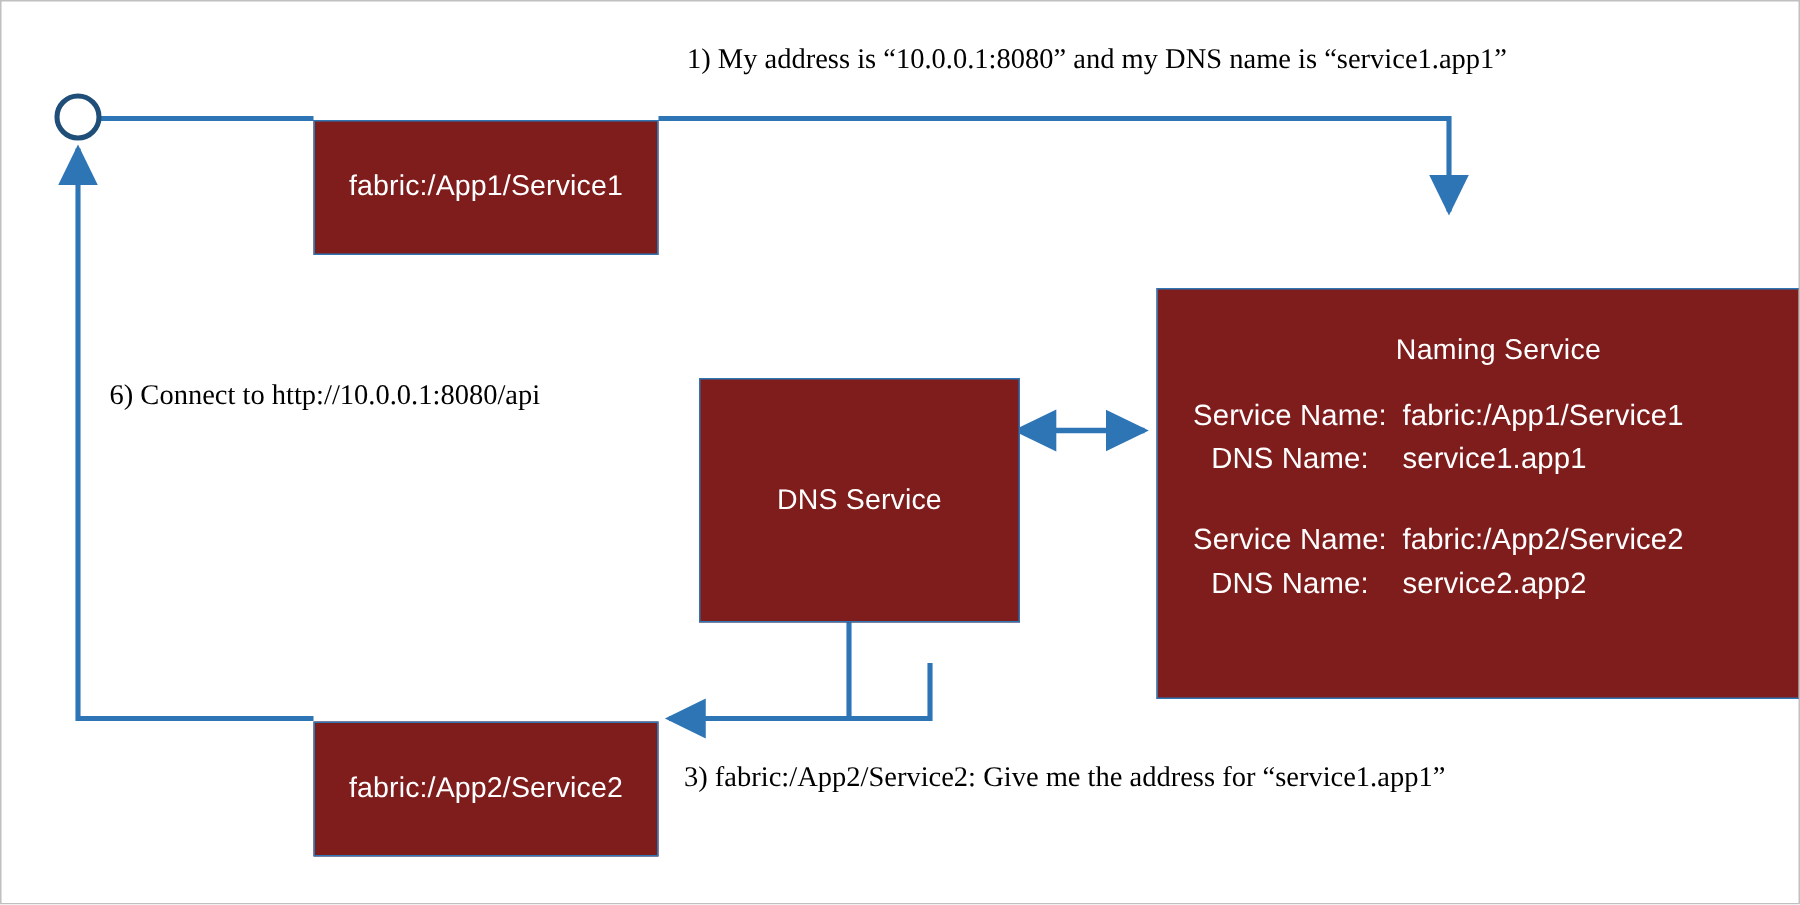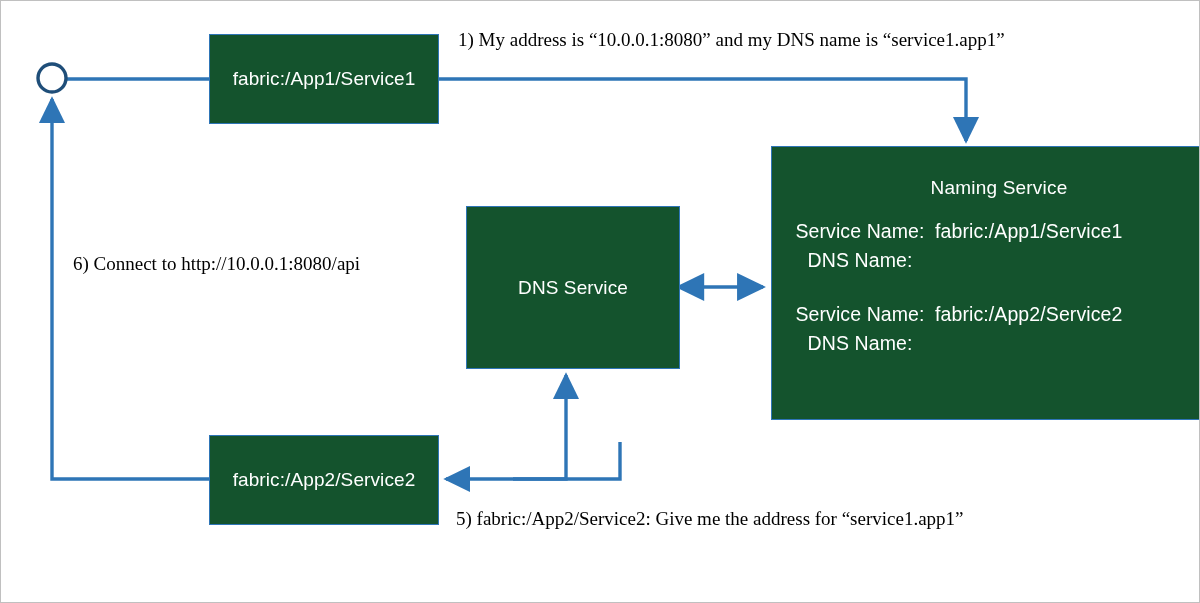--- a/index.html
+++ b/index.html
@@ -19,29 +19,30 @@
   }
   #diagram-svg {
     position: absolute;
     left: 0;
     top: 0;
     width: 1200px;
     height: 603px;
   }
   .node {
     position: absolute;
-    background: #14532d;
+    background: #7f1d1d;
     border: 1.5px solid #2e75b6;
     box-sizing: border-box;
     color: #ffffff;
     display: flex;
     align-items: center;
     justify-content: center;
     font-size: 19px;
     letter-spacing: 0.1px;
+    margin-top: 46px;
   }
   #node-app1 {
     left: 208px; top: 33px; width: 230px; height: 90px;
   }
   #node-app2 {
     left: 208px; top: 434px; width: 230px; height: 90px;
   }
   #node-dns {
     left: 465px; top: 205px; width: 214px; height: 163px;
   }
@@ -140,31 +141,33 @@
     <div class="record" id="record-1">
       <div class="rec-row">
         <span class="rec-label">Service Name:</span>
         <span class="rec-value">fabric:/App1/Service1</span>
       </div>
       <div class="rec-row">
         <span class="rec-label"></span>
       </div>
       <div class="rec-row">
         <span class="rec-label">DNS Name:</span>
+        <span class="rec-value">service1.app1</span>
       </div>
     </div>
 
     <div class="record" id="record-2">
       <div class="rec-row">
         <span class="rec-label">Service Name:</span>
         <span class="rec-value">fabric:/App2/Service2</span>
       </div>
       <div class="rec-row">
         <span class="rec-label">DNS Name:</span>
+        <span class="rec-value">service2.app2</span>
       </div>
     </div>
   </div>
 
   <div class="callout" id="callout-1">1) My address is “10.0.0.1:8080” and my DNS name is “service1.app1”</div>
   <div class="callout" id="callout-4">6) Connect to http://10.0.0.1:8080/api</div>
-  <div class="callout" id="callout-2">5) fabric:/App2/Service2: Give me the address for “service1.app1”</div>
+  <div class="callout" id="callout-2">3) fabric:/App2/Service2: Give me the address for “service1.app1”</div>
 
 </div>
 
 </body></html>

